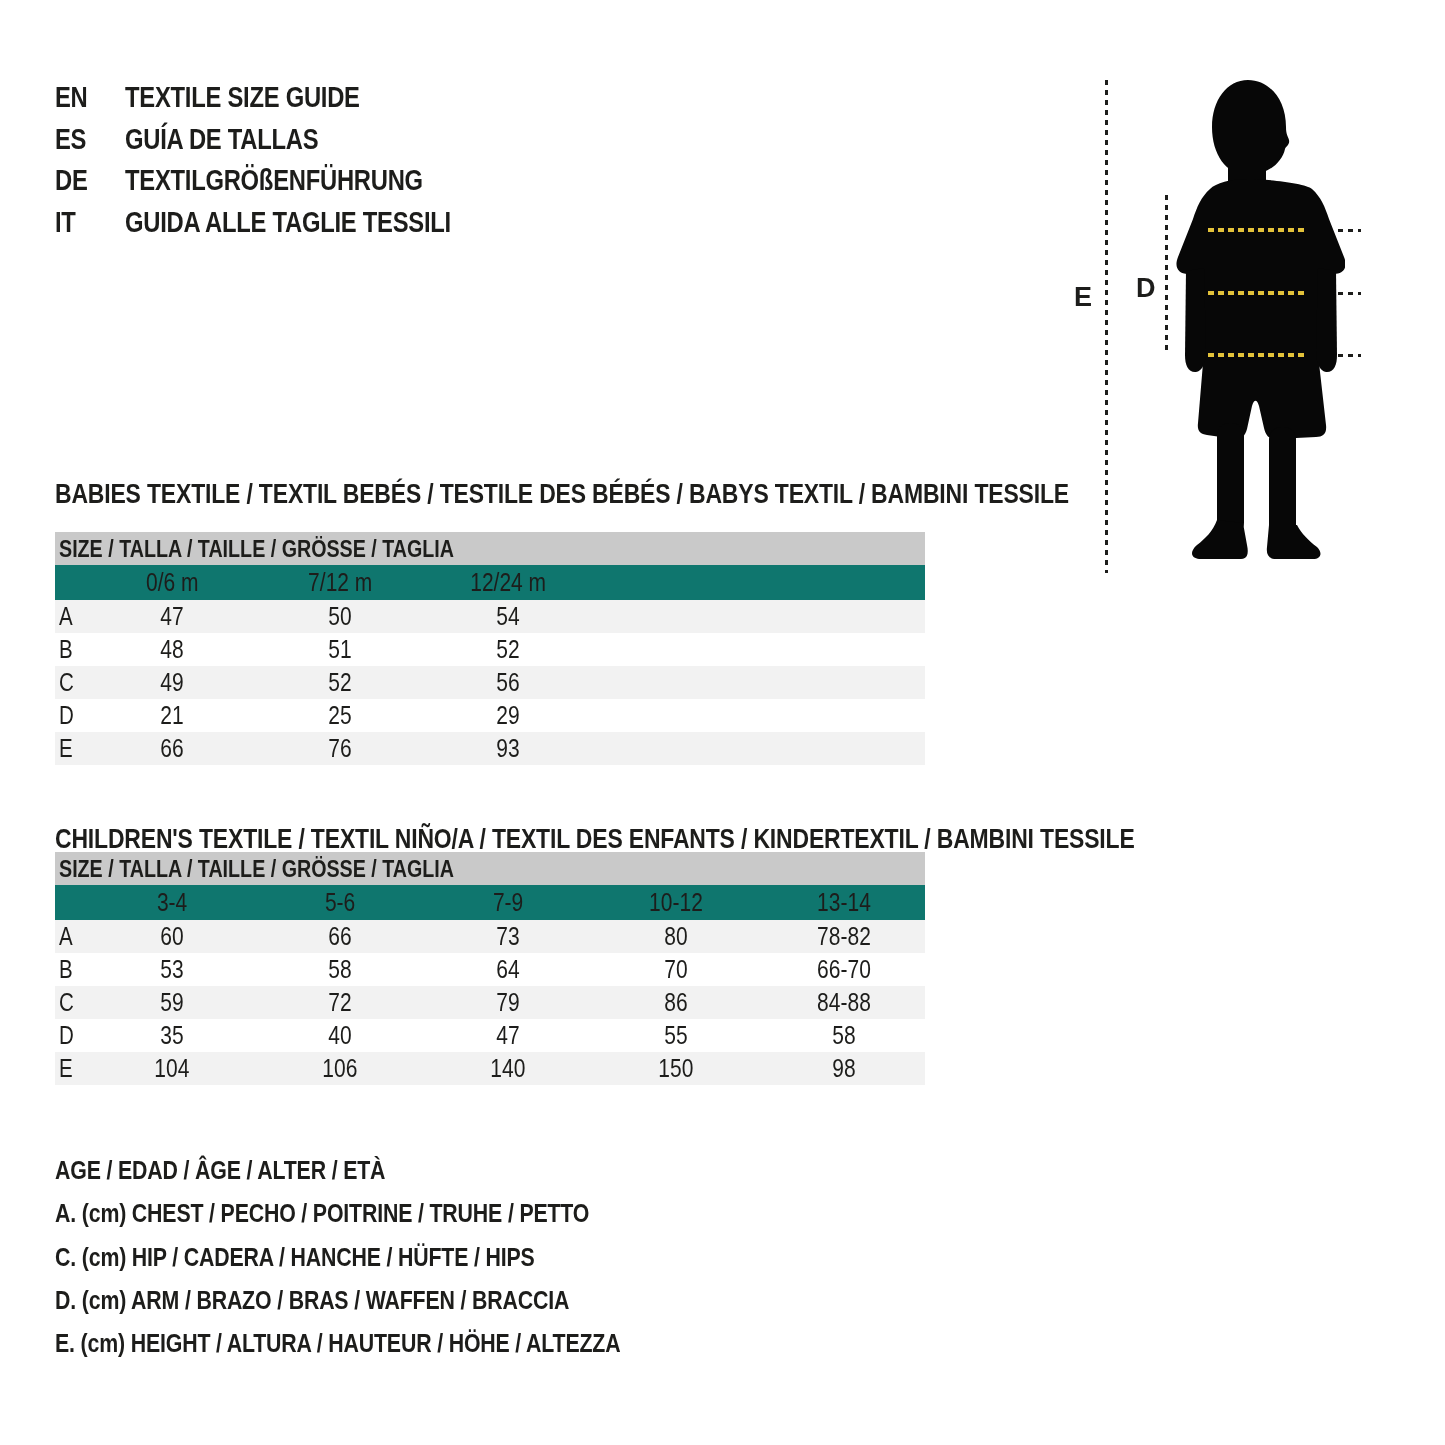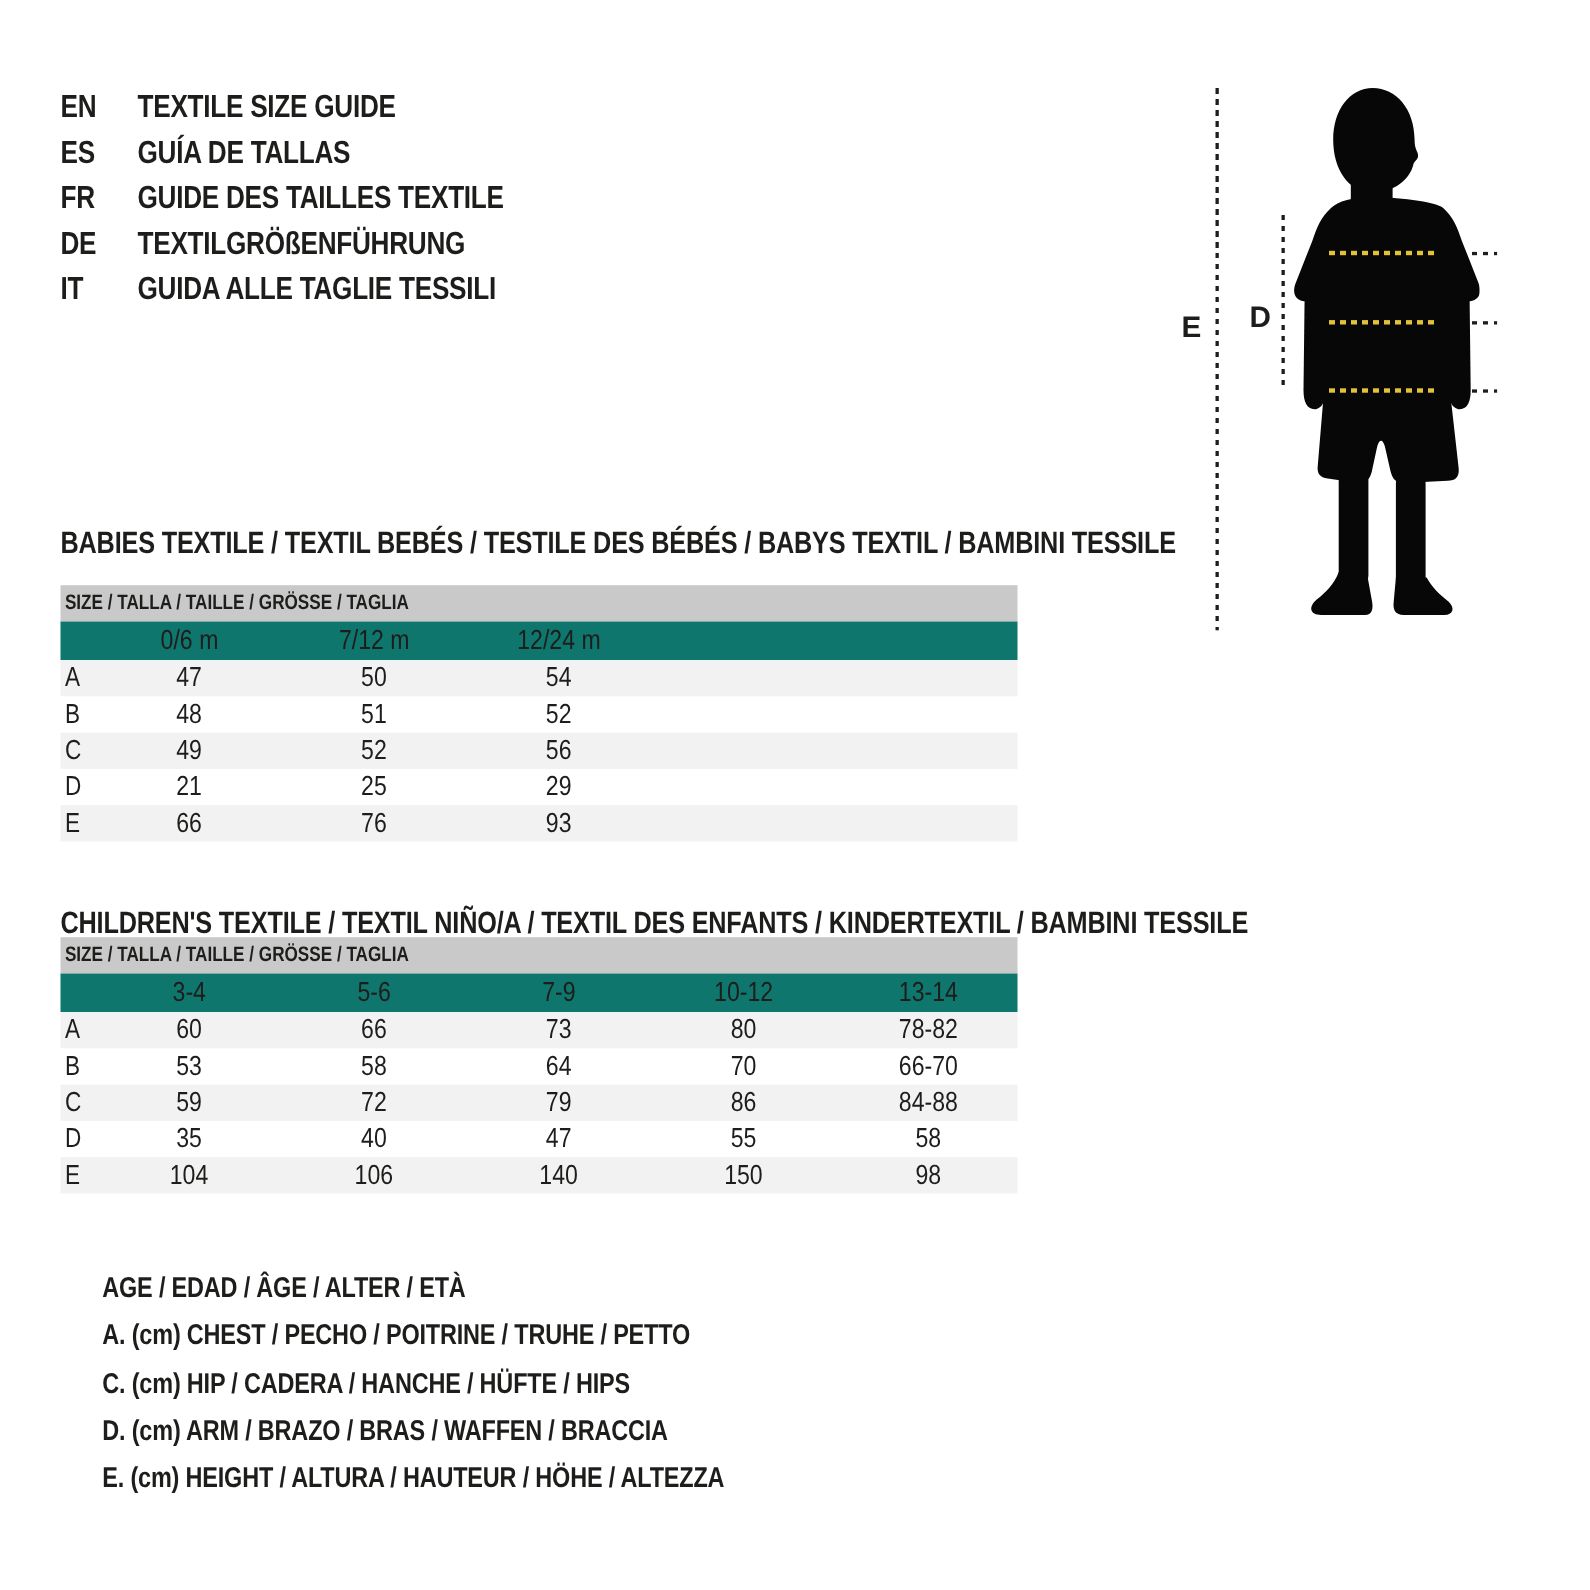--- a/index.html
+++ b/index.html
@@ -19,31 +19,31 @@
   
   .section-title { position:absolute; left:55px; font-size:28px; font-weight:700; letter-spacing:-0.2px; line-height:30px; }
   #babies-title   { top:479px; }
   #children-title { top:806px;margin-top:18px; }
 
   
   .table { position:absolute; left:55px; width:870px; }
   #babies-table   { top:532px; }
   #children-table { top:852px; }
   .bar { height:33px; background:#c9c9c9; display:flex; align-items:center; padding-left:4px; box-sizing:border-box;
-         font-size:19px; font-weight:700; }
+         font-size:24px; font-weight:700; }
   .trow { display:grid; align-items:center; height:33px; font-size:25px; font-weight:400; }
   .trow.head { height:35px; background:#0f766e; }
   .cols3 .trow { grid-template-columns:33px repeat(3,168px) 1fr; }
   .cols5 .trow { grid-template-columns:33px repeat(5,168px) 1fr; }
   .rlabel { padding-left:4px; }
   .cell { text-align:center; }
   .zebra { background:#f2f2f2; }
 
   
-  .legend { position:absolute; left:55px; top:1149px;margin-left:38px; }
+  .legend { position:absolute; left:55px; top:1149px; }
   .legend-line { display:flex; align-items:center; height:43.3px; font-size:26px; font-weight:700; letter-spacing:-0.2px; }
 
   
   .silhouette { position:absolute; left:1170px; top:75px; width:175px; height:495px; z-index:2; }
   .vline { position:absolute; width:3px; z-index:1;
            background-image:repeating-linear-gradient(180deg,#1d1d1b 0 5px,transparent 5px 10px); }
   #line-e { left:1105px; top:80px;  height:493px; }
   #line-d { left:1165px; top:195px; height:157px; }
   .hline-black { position:absolute; left:1208px; width:156px; height:3px; z-index:1;
                  background-image:repeating-linear-gradient(90deg,#1d1d1b 0 5px,transparent 5px 10px); }
@@ -66,24 +66,20 @@
   <div class="langs">
     <div class="lang-row">
       <span class="lang-code"><span class="sx">EN</span></span>
       <span class="sx">TEXTILE SIZE GUIDE</span>
     </div>
     <div class="lang-row">
       <span class="lang-code"><span class="sx">ES</span></span>
       <span class="sx">GUÍA DE TALLAS</span>
     </div>
     <div class="lang-row">
-      <span class="lang-code"><span class="sx">FR</span></span>
-      <span class="sx">GUIDE DES TAILLES TEXTILE</span>
-    </div>
-    <div class="lang-row">
       <span class="lang-code"><span class="sx">DE</span></span>
       <span class="sx">TEXTILGRÖßENFÜHRUNG</span>
     </div>
     <div class="lang-row">
       <span class="lang-code"><span class="sx">IT</span></span>
       <span class="sx">GUIDA ALLE TAGLIE TESSILI</span>
     </div>
   </div>
 
   <div class="vline" id="line-e"></div>

